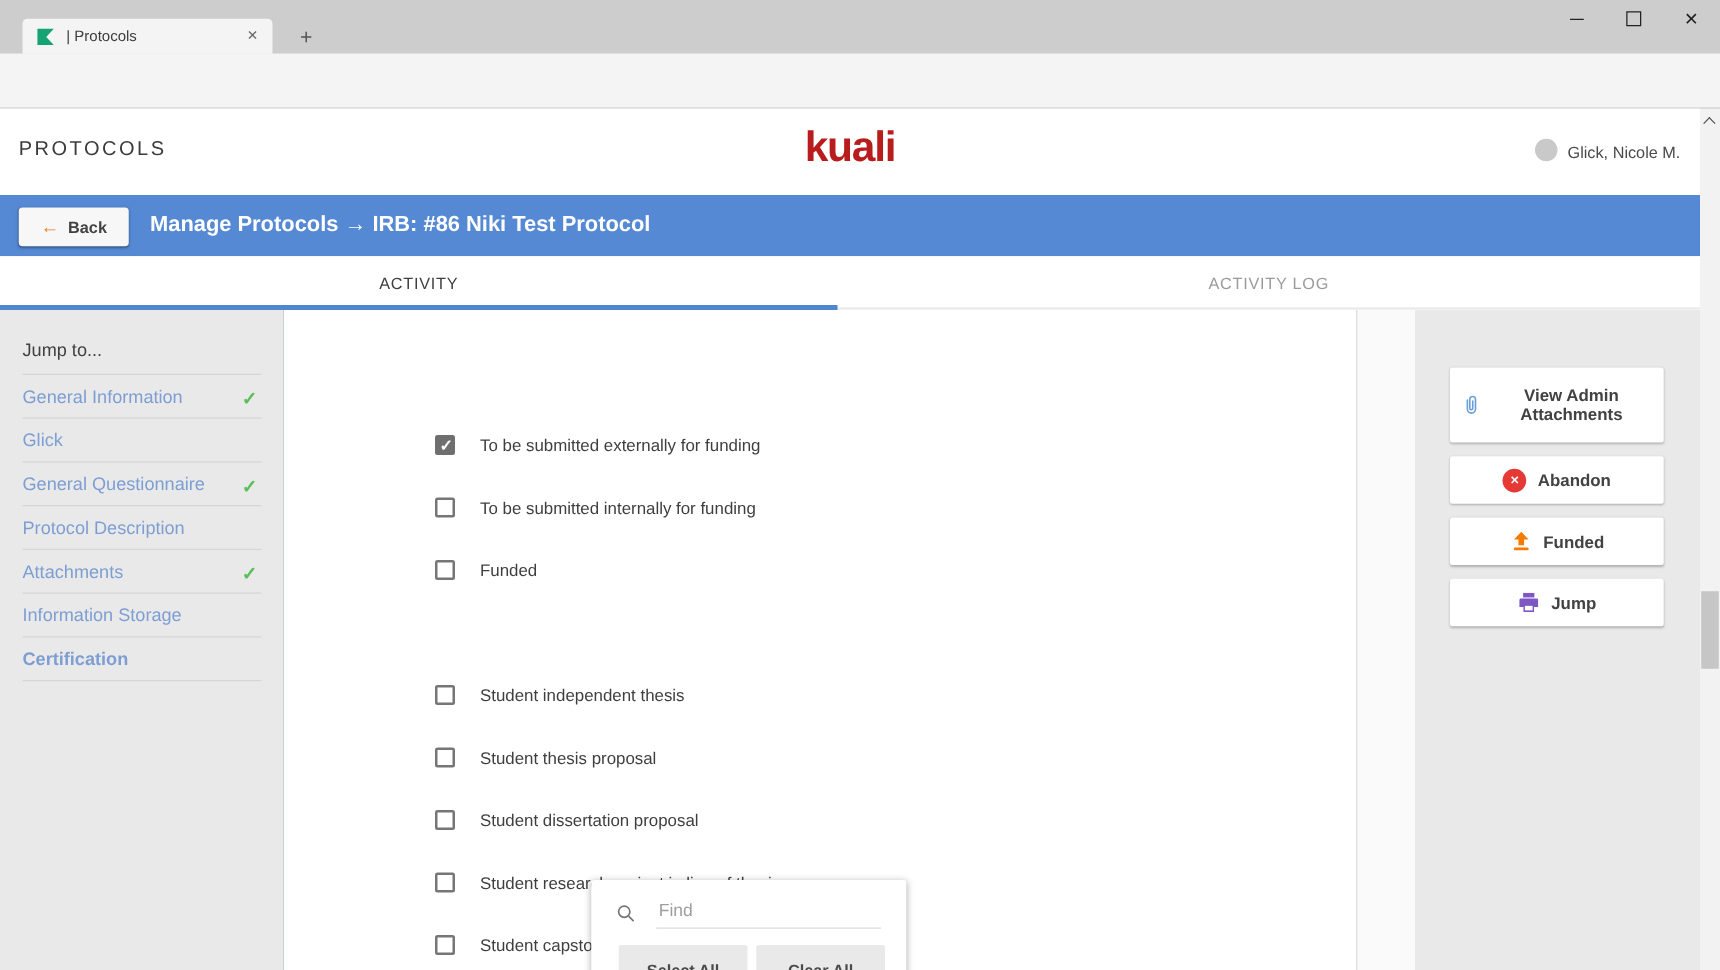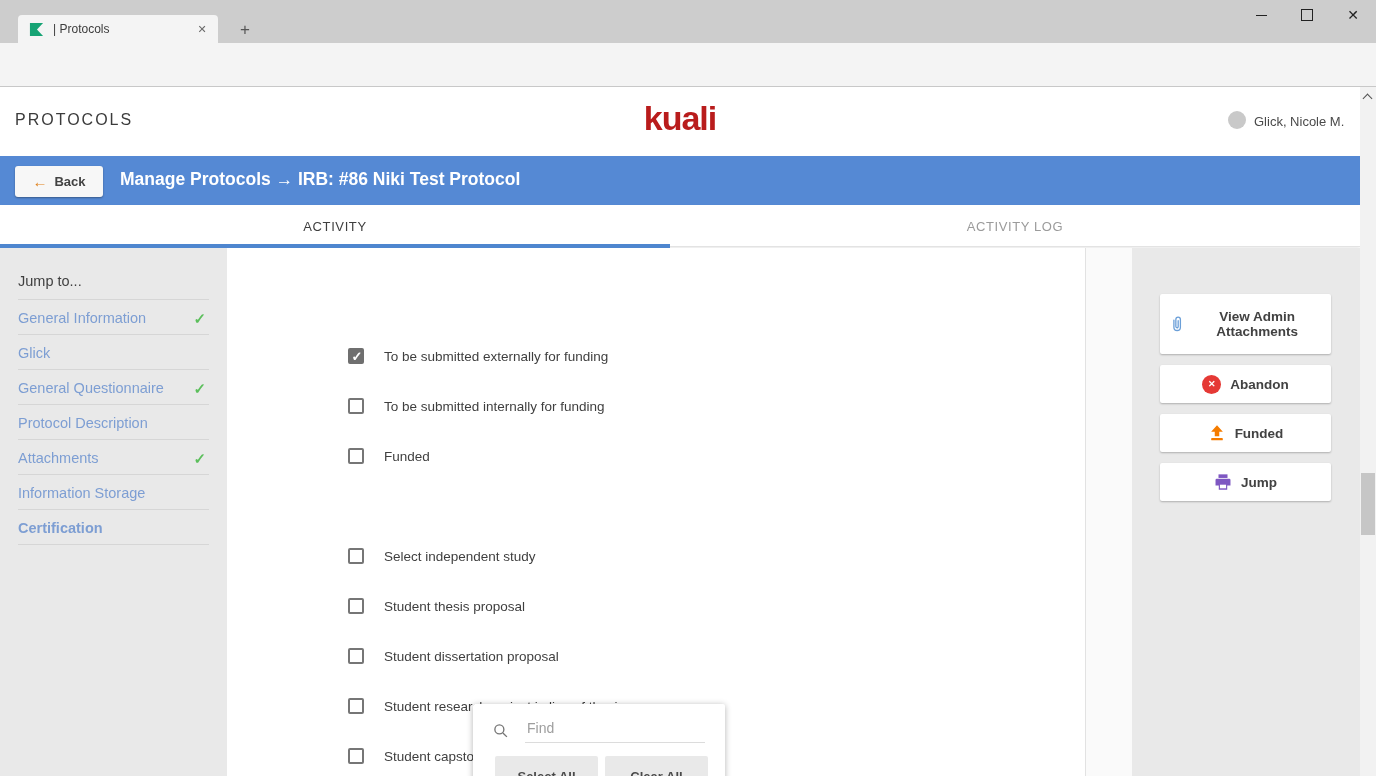--- a/index.html
+++ b/index.html
@@ -267,21 +267,21 @@
         <div class="cb-row" style="top:148px">
             <span class="cbox"></span>
             <span class="cb-label">To be submitted internally for funding</span>
           </div>
         <div class="cb-row" style="top:198px">
             <span class="cbox"></span>
             <span class="cb-label">Funded</span>
           </div>
         <div class="cb-row" style="top:298px">
             <span class="cbox"></span>
-            <span class="cb-label">Select independent study</span>
+            <span class="cb-label">Student independent thesis</span>
           </div>
         <div class="cb-row" style="top:348px">
             <span class="cbox"></span>
             <span class="cb-label">Student thesis proposal</span>
           </div>
         <div class="cb-row" style="top:398px">
             <span class="cbox"></span>
             <span class="cb-label">Student dissertation proposal</span>
           </div>
         <div class="cb-row" style="top:448px">

